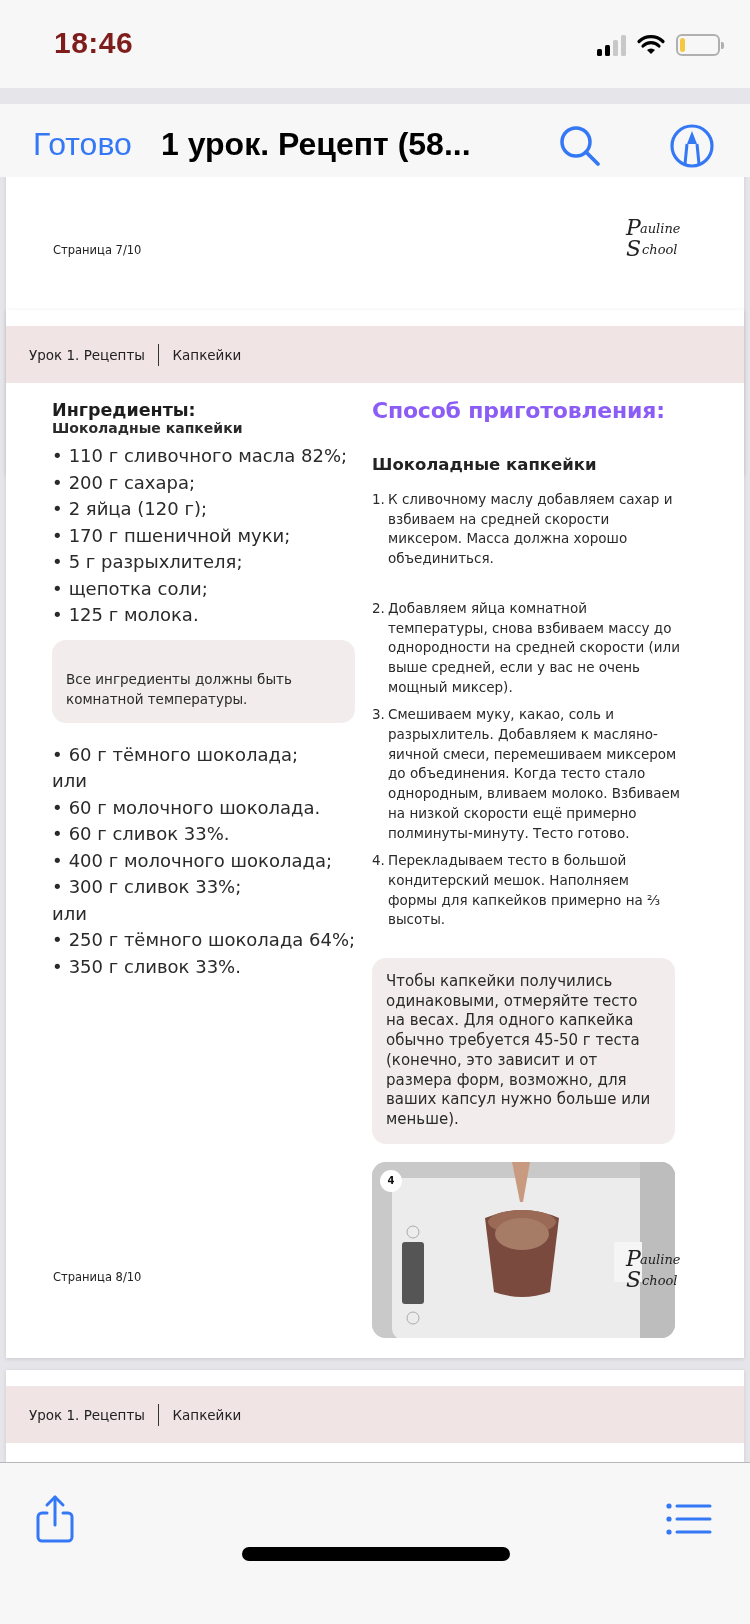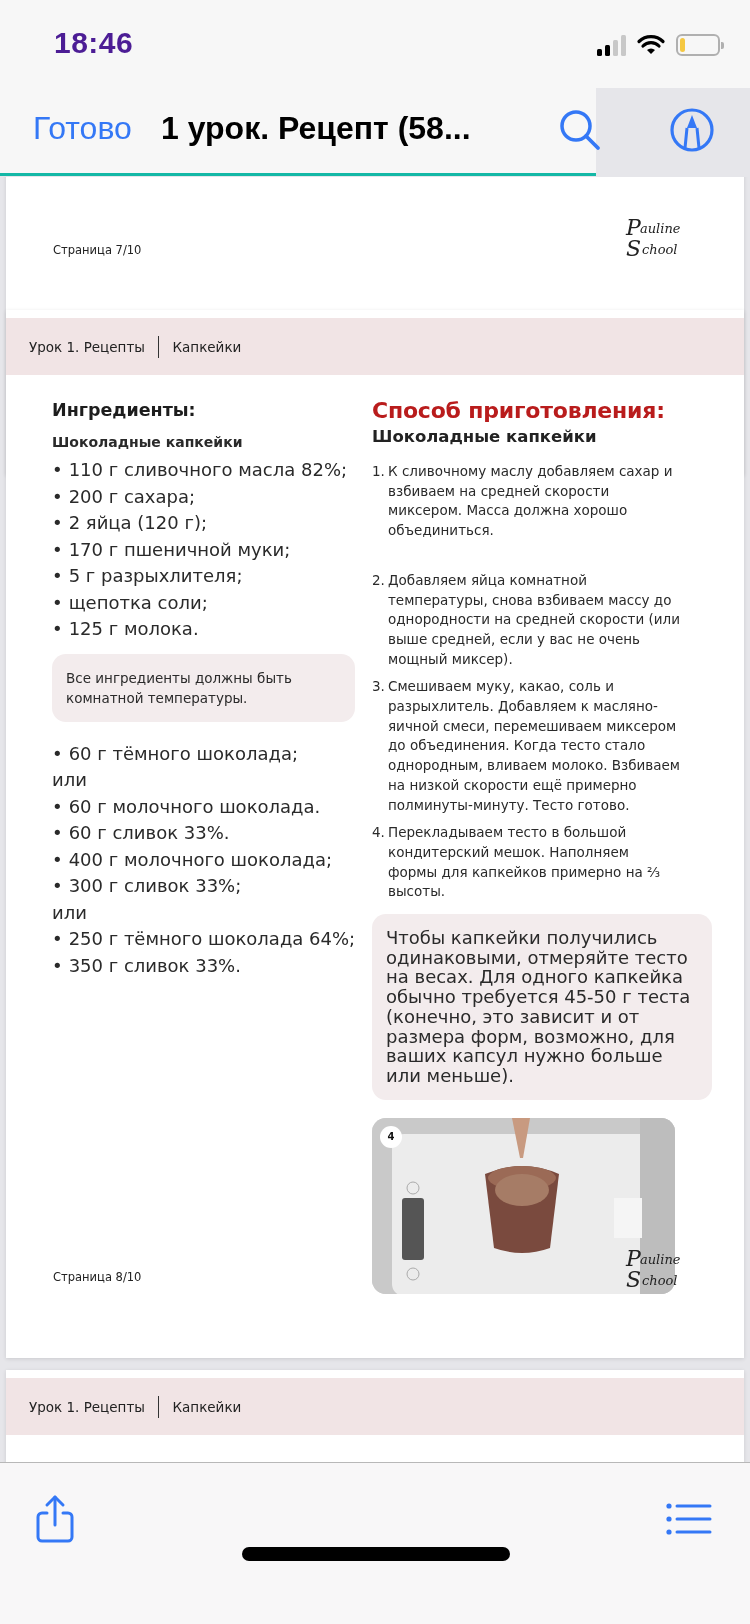--- a/index.html
+++ b/index.html
@@ -11,37 +11,37 @@
     position: relative;
   }
   
   .status-bar {
     position: absolute; left: 0; top: 0; width: 750px; height: 88px;
     background: #f7f7f7;
   }
   .status-time {
     position: absolute; left: 54px; top: 26px;
     font-family: "Liberation Sans", sans-serif; font-weight: 600;
-    font-size: 30px; color: #4c1d95; letter-spacing: 0.5px;
+    font-size: 30px; color: #7f1d1d; letter-spacing: 0.5px;
   }
   .status-icons { position: absolute; right: 30px; top: 30px; height: 30px; display: flex; align-items: center; gap: 10px; }
   .signal { display: flex; align-items: flex-end; gap: 3px; height: 22px; }
   .signal span { width: 5px; border-radius: 1.5px; background: #000; display: block; }
   .signal span.off { background: #c8c8c8; }
   .battery {
     width: 44px; height: 22px; border: 2px solid #b0b0b0; border-radius: 6px; position: relative; padding: 2px;
   }
   .battery::after {
     content: ""; position: absolute; right: -6px; top: 6px; width: 3px; height: 7px; background: #b0b0b0; border-radius: 0 2px 2px 0;
   }
   .battery-fill { height: 100%; background: #f5c842; border-radius: 3px; }
 
   
   .nav-bar {
-    position: absolute; left: 0; top: 88px; width: 596px; height: 88px;
+    position: absolute; left: 0; top: 104px; width: 750px; height: 88px;
     background: #f7f7f7; border-bottom: 3px solid #14b8a6;
   }
   .nav-done {
     position: absolute; left: 33px; top: 22px;
     font-family: "Liberation Sans", sans-serif; font-size: 32px; color: #3478f6;
     cursor: pointer;
   }
   .nav-title {
     position: absolute; left: 161px; top: 22px; width: 350px;
     font-family: "Liberation Sans", sans-serif; font-weight: 600; font-size: 32px; color: #000;
@@ -67,53 +67,53 @@
   .page-num {
     position: absolute; left: 47px; font-size: 11.5px; color: #222;
     font-family: "DejaVu Sans", sans-serif;
   }
   .logo {
     position: absolute; right: 50px; width: 72px; height: 50px;
   }
   .logo svg { width: 100%; height: 100%; }
 
   .page-header {
-    position: absolute; left: 0; top: 8px; width: 100%; height: 57px;
+    position: absolute; left: 0; top: 16px; width: 100%; height: 57px;
     background: #f1e4e5; display: flex; align-items: center; padding-left: 23px;
     font-size: 13.5px; color: #222;
   }
   .page-header .sep { width: 1.5px; height: 22px; background: #333; margin: 0 13px; }
 
   
   .col-left { position: absolute; left: 46px; top: 90px; width: 310px; }
   .col-right { position: absolute; left: 366px; top: 88px; width: 310px; }
 
-  .h-ingredients { font-size: 17.5px; font-weight: bold; color: #1d1d1d; margin-bottom: 14px; }
+  .h-ingredients { font-size: 17.5px; font-weight: bold; color: #1d1d1d; }
   .h-sub { font-size: 14px; font-weight: bold; color: #2a2a2a; margin-bottom: 10px; }
   .ing-list { list-style: none; }
   .ing-list li { font-size: 18px; color: #2a2a2a; height: 26.5px; line-height: 20px; }
   .ing-list li.bullet::before { content: "•"; margin-right: 6px; }
 
   .note-box {
-    background: #f3eced; border-radius: 14px; padding: 14px 14px 14px 14px; margin: 8px 8px 22px 0;
+    background: #f3eced; border-radius: 14px; padding: 29px 14px 14px 14px; margin: 8px 8px 22px 0;
     font-size: 13.5px; line-height: 20px; color: #2a2a2a; width: 303px;
   }
 
-  .h-method { font-size: 22px; font-weight: bold; color: #b91c1c; margin-bottom: 4px; letter-spacing: -0.2px; }
+  .h-method { font-size: 22px; font-weight: bold; color: #8b5cf6; margin-bottom: 32px; letter-spacing: -0.2px; }
   .h-method-sub { font-size: 16.5px; font-weight: bold; color: #222; margin-bottom: 16px; }
   .steps { list-style: none; }
   .steps li {
     display: flex; font-size: 13.5px; line-height: 19.7px; color: #2a2a2a; margin-bottom: 8px;
   }
   .steps li .num { width: 16px; flex-shrink: 0; }
   .steps li.gap-after { margin-bottom: 30px; }
 
   .tip-box {
     background: #f3eced; border-radius: 14px; padding: 14px 14px 14px 14px;
-    font-size: 18px; line-height: 19.7px; color: #2a2a2a; margin-top: 12px; width: 340px;
+    font-size: 15px; line-height: 19.7px; color: #2a2a2a; margin-top: 28px; width: 303px;
   }
 
   .photo {
     position: relative; margin-top: 18px; width: 303px; height: 176px; border-radius: 14px; overflow: hidden;
     background: linear-gradient(180deg,#d6d6d6 0%, #cfcfcf 100%);
   }
   .photo svg { position: absolute; left: 0; top: 0; width: 100%; height: 100%; }
   .photo-badge {
     position: absolute; left: 8px; top: 8px; width: 22px; height: 22px; border-radius: 50%;
     background: #fff; font-size: 10px; font-weight: bold; display: flex; align-items: center; justify-content: center; color: #111;

